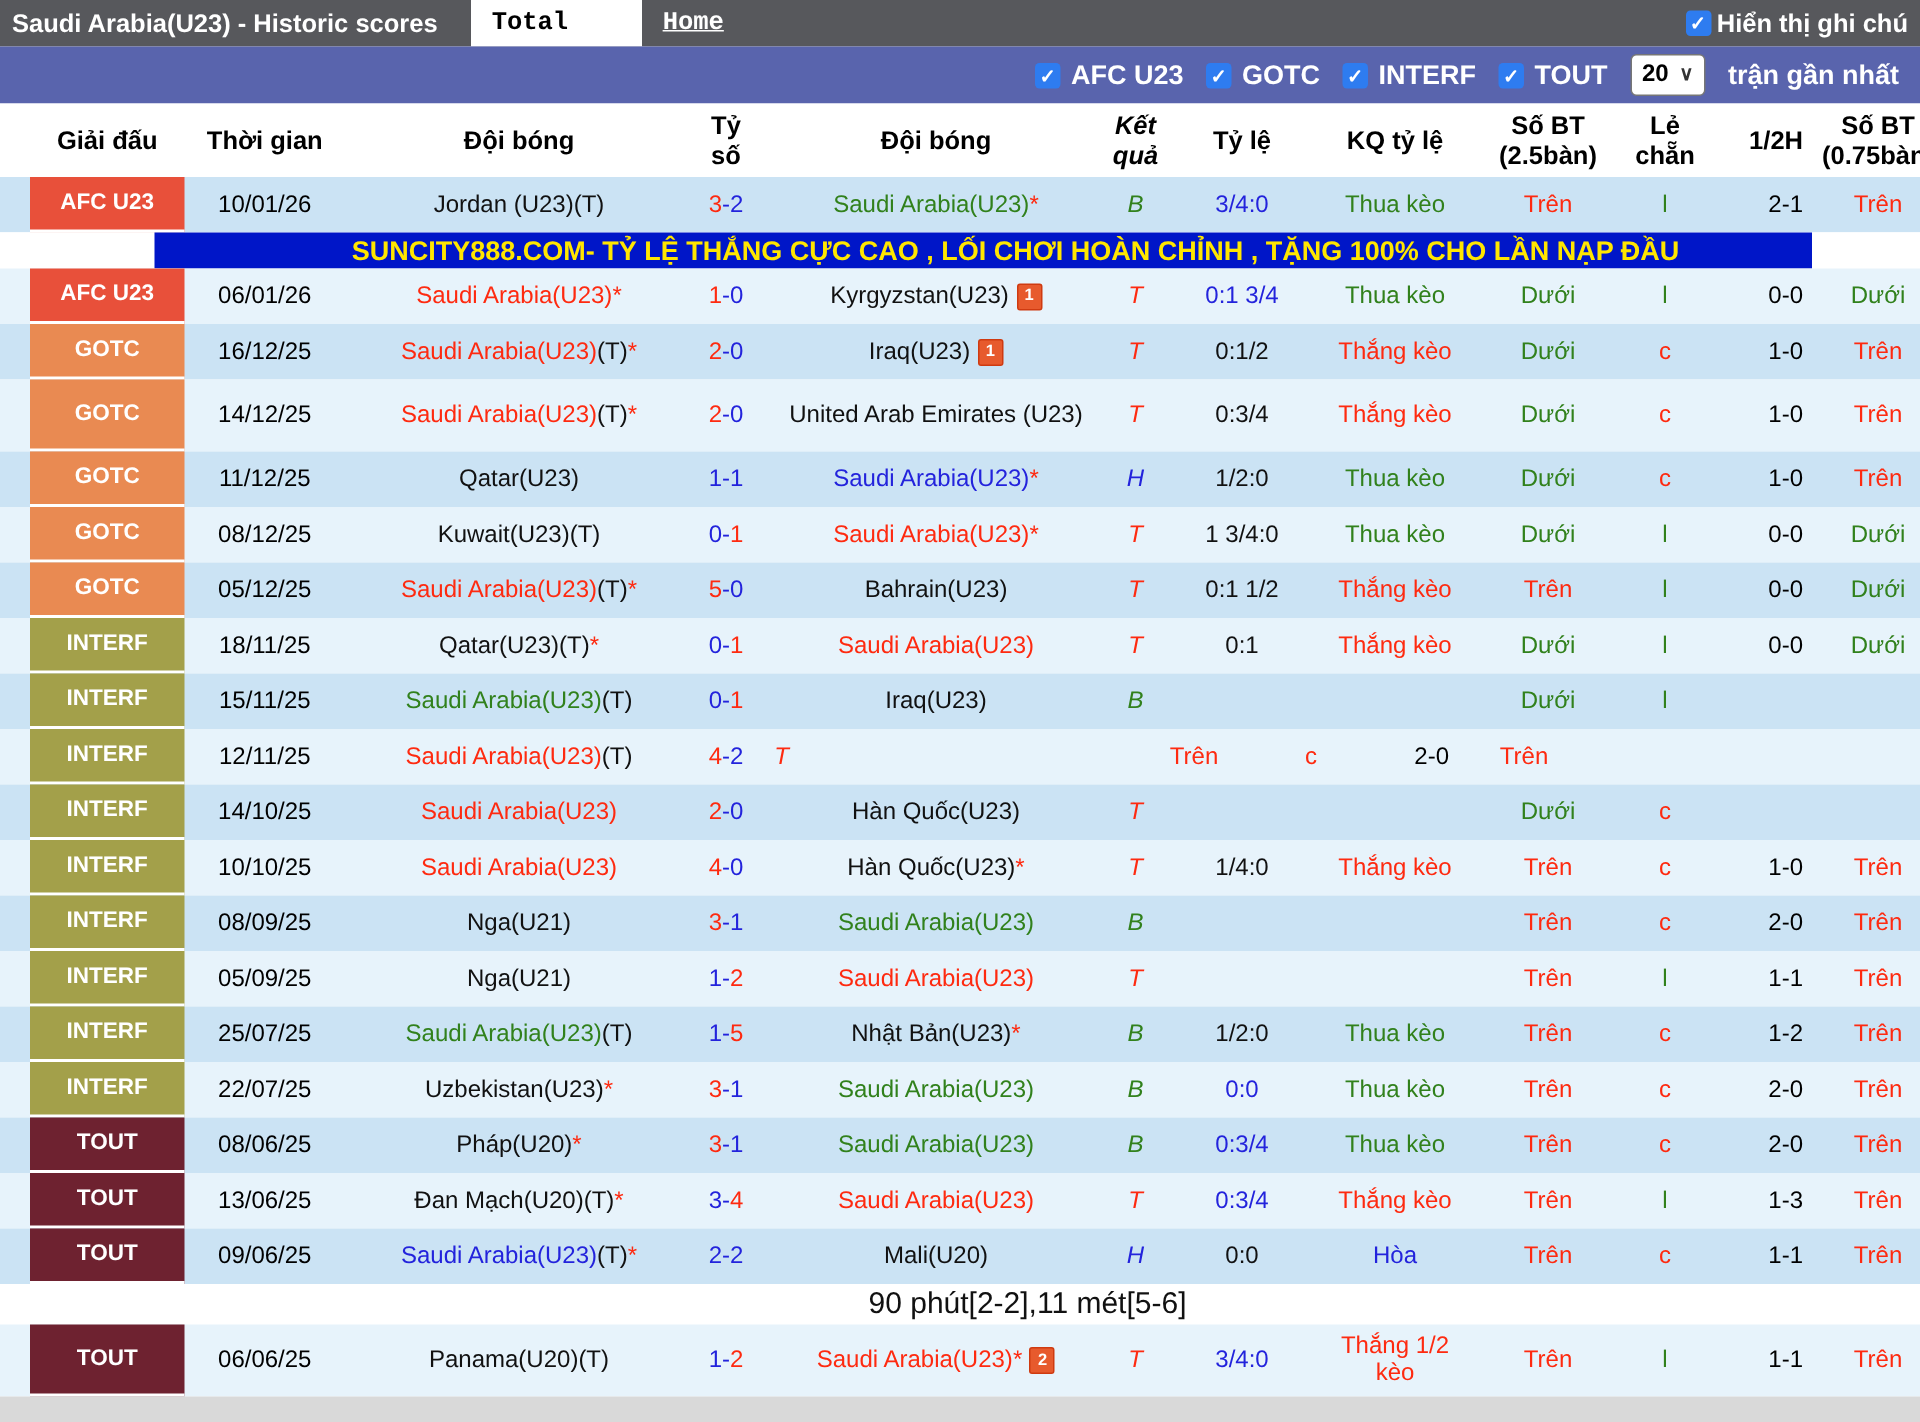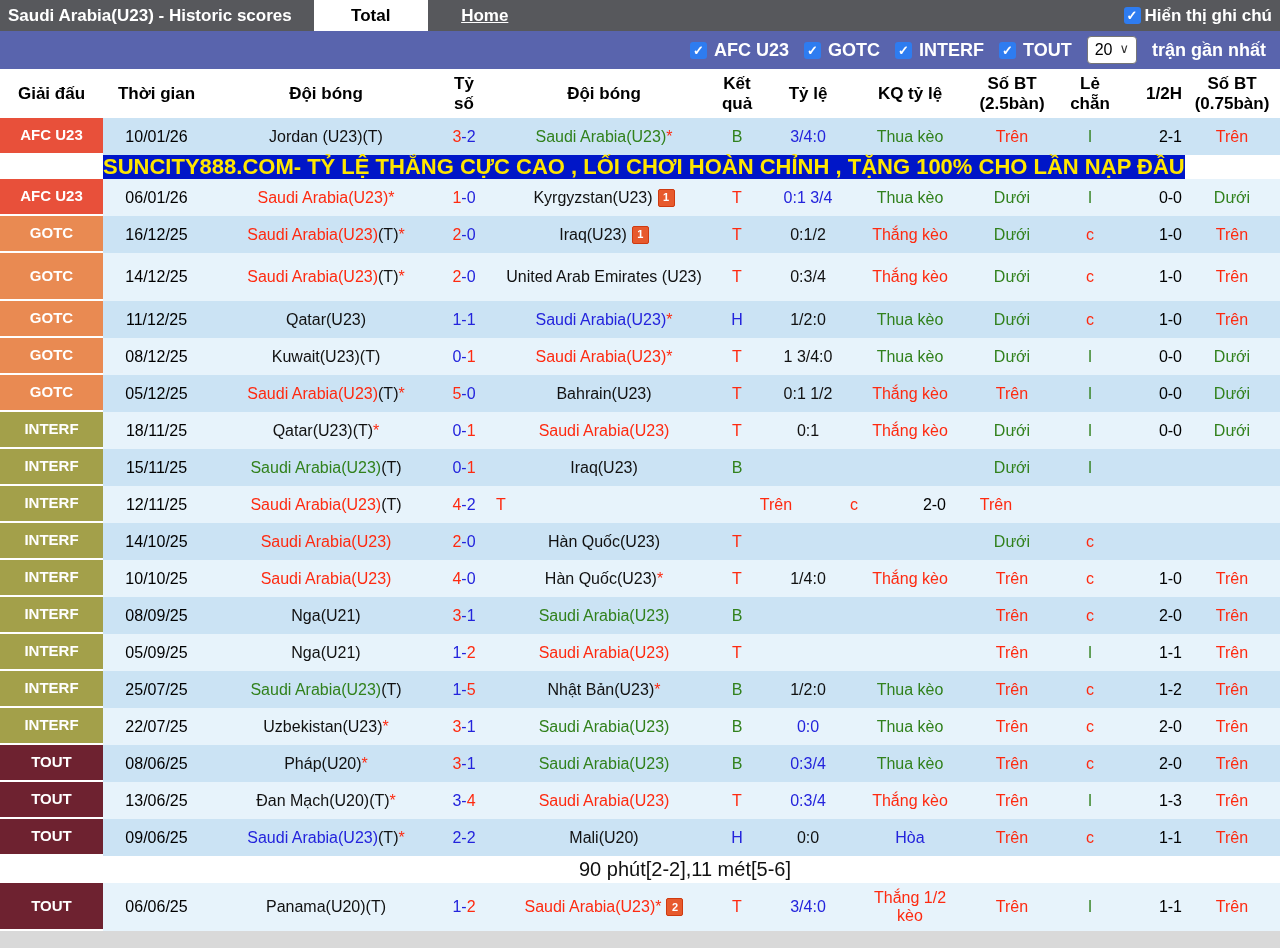--- a/index.html
+++ b/index.html
@@ -4,76 +4,76 @@
 <style>
   html,body{margin:0;padding:0;background:#fff;}
   .app{width:1280px;height:948px;overflow:hidden;display:flex;flex-direction:column;
        font-family:"Liberation Sans",sans-serif;background:#fff;}
 
   
   .topbar{height:31px;flex:0 0 31px;background:#57585c;display:flex;align-items:stretch;
           color:#fff;font-weight:bold;font-size:17px;}
   .title{align-self:center;padding-left:8px;white-space:nowrap;}
   .tabs{display:flex;margin-left:22px;}
-  .tab{min-width:86px;display:flex;align-items:center;justify-content:center;cursor:pointer;padding:0 14px;}
+  .tab{min-width:86px;display:flex;align-items:center;justify-content:flex-start;cursor:pointer;padding:0 14px;font-family:Liberation Mono, monospace;}
   .tab.active{background:#fff;color:#000;}
   .tab .u{text-decoration:underline;}
   .note-toggle{margin-left:auto;display:flex;align-items:center;gap:4px;padding-right:8px;cursor:pointer;}
   .cb{width:17px;height:17px;background:#2e7cf0;border-radius:3px;color:#fff;font-size:13px;
       font-weight:bold;display:inline-flex;align-items:center;justify-content:center;flex:0 0 17px;}
 
   
   .filterbar{height:38px;flex:0 0 38px;background:#5964ad;display:flex;align-items:center;
              justify-content:flex-end;gap:15px;color:#fff;font-weight:bold;font-size:18px;padding-right:14px;}
   .fitem{display:flex;align-items:center;gap:7px;cursor:pointer;}
   .select{background:#fff;color:#000;border:1px solid #767676;border-radius:4px;height:26px;
-          display:flex;align-items:center;gap:7px;padding:0 7px;font-size:16px;font-weight:normal;cursor:pointer;}
+          display:flex;align-items:center;gap:7px;padding:0 7px;font-size:16px;font-weight:bold;cursor:pointer;}
   .chev{font-size:13px;color:#333;line-height:1;transform:translateY(-2px);}
 
   
   .thead{height:49px;flex:0 0 49px;display:flex;align-items:center;background:#fff;
          font-weight:bold;font-size:17px;color:#000;}
   .th{display:flex;align-items:center;justify-content:center;text-align:center;
       line-height:1.12;padding:0 2px;box-sizing:border-box;height:100%;}
   .tr{display:flex;height:37px;flex:0 0 37px;font-size:16px;}
   .tr.tall{height:48px;flex:0 0 48px;}
   .td{display:flex;align-items:center;justify-content:center;text-align:center;
       box-sizing:border-box;line-height:1.12;padding:0 2px;flex-wrap:wrap;align-content:center;column-gap:0;}
   .td.lg{color:#fff;font-weight:bold;font-size:15px;border-bottom:2px solid #fff;}
   .tr.dark{background:#cbe3f4;}
   .tr.light{background:#e7f3fb;}
 
-  .col-league{width:103px;flex:0 0 103px;}
+  .col-league{width:103px;flex:0 0 103px;margin-left:20px;}
   .col-date{width:107px;flex:0 0 107px;}
   .col-home{width:232px;flex:0 0 232px;}
   .col-score{width:44px;flex:0 0 44px;}
   .col-away{width:236px;flex:0 0 236px;}
-  .col-res{width:30px;flex:0 0 30px;}
+  .col-res{width:30px;flex:0 0 30px;font-style:italic;}
   .col-odds{width:112px;flex:0 0 112px;}
   .col-kq{width:92px;flex:0 0 92px;}
   .col-ou25{width:112px;flex:0 0 112px;}
   .col-oe{width:44px;flex:0 0 44px;}
   .col-ht{width:72px;flex:0 0 72px;justify-content:flex-end;}
   .col-ou075{width:96px;flex:0 0 96px;}
 
   .c-k{color:#111;}
   .c-r{color:#fe2a10;}
   .c-g{color:#31811c;}
   .c-b{color:#2323dc;}
 
   .nicon{width:15px;height:16px;background:#e75a2d;border:1px solid #cf3a10;border-radius:2px;
          color:#fff;font-size:11px;font-weight:bold;display:inline-flex;align-items:center;
          justify-content:center;margin-left:5px;flex:0 0 15px;}
 
   
   .ad-row{height:24px;flex:0 0 24px;display:flex;background:#fff;}
   .ad-left{width:103px;flex:0 0 103px;background:#fff;}
-  .ad{flex:0 0 1062px;background:#0016c8;color:#ffe600;font-weight:bold;font-size:22px;
+  .ad{flex:0 0 1062px;background:#0016c8;color:#ffe600;font-weight:bold;font-size:18px;
       display:flex;align-items:center;justify-content:center;text-decoration:none;
-      white-space:nowrap;cursor:pointer;}
+      white-space:nowrap;cursor:pointer;padding-left:43px;}
   .ad-right{flex:1;background:#fff;}
   .note-row{height:27px;flex:0 0 27px;background:#fff;display:flex;align-items:center;
             justify-content:center;font-size:20px;color:#111;padding-left:90px;box-sizing:border-box;}
   .bottom-strip{flex:1;background:#d9d9d9;}
 </style>
 </head>
 <body>
 
 <div class="app">
 

